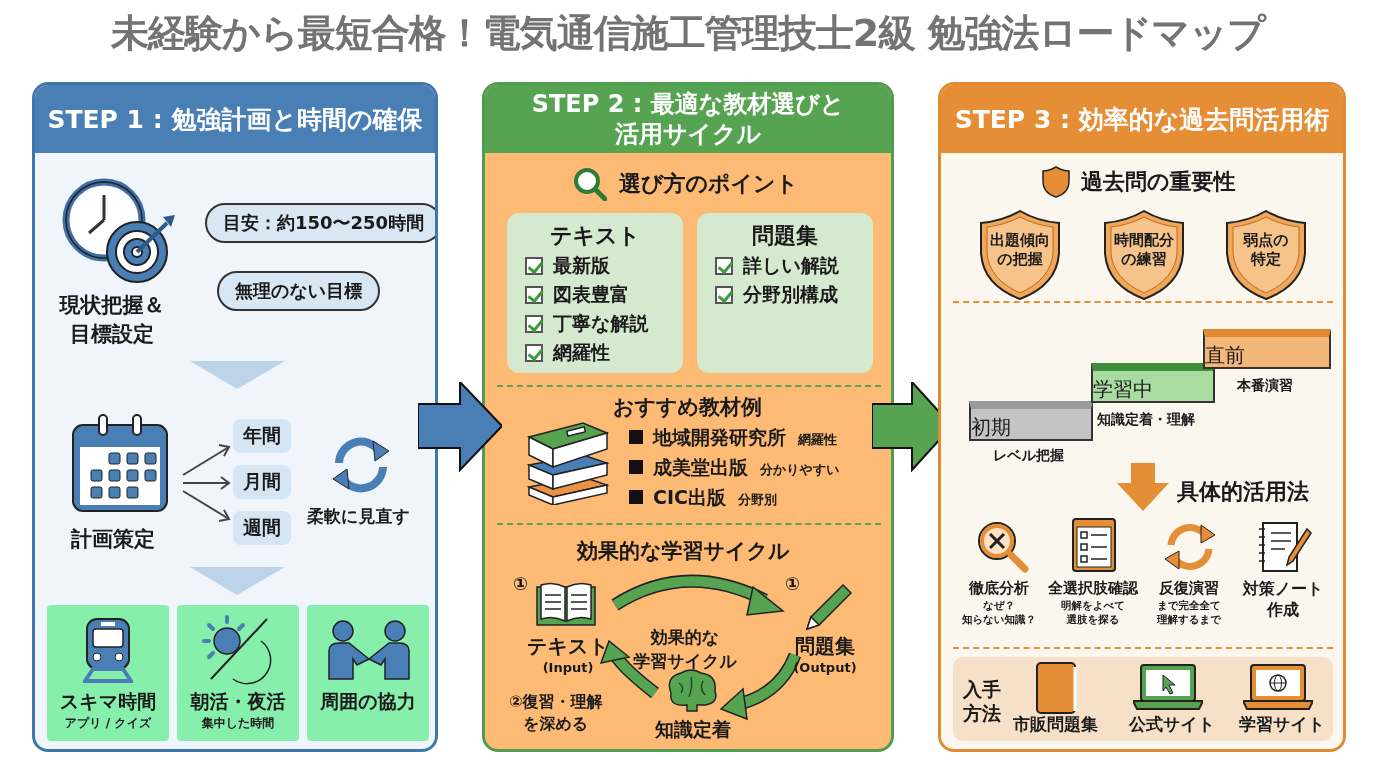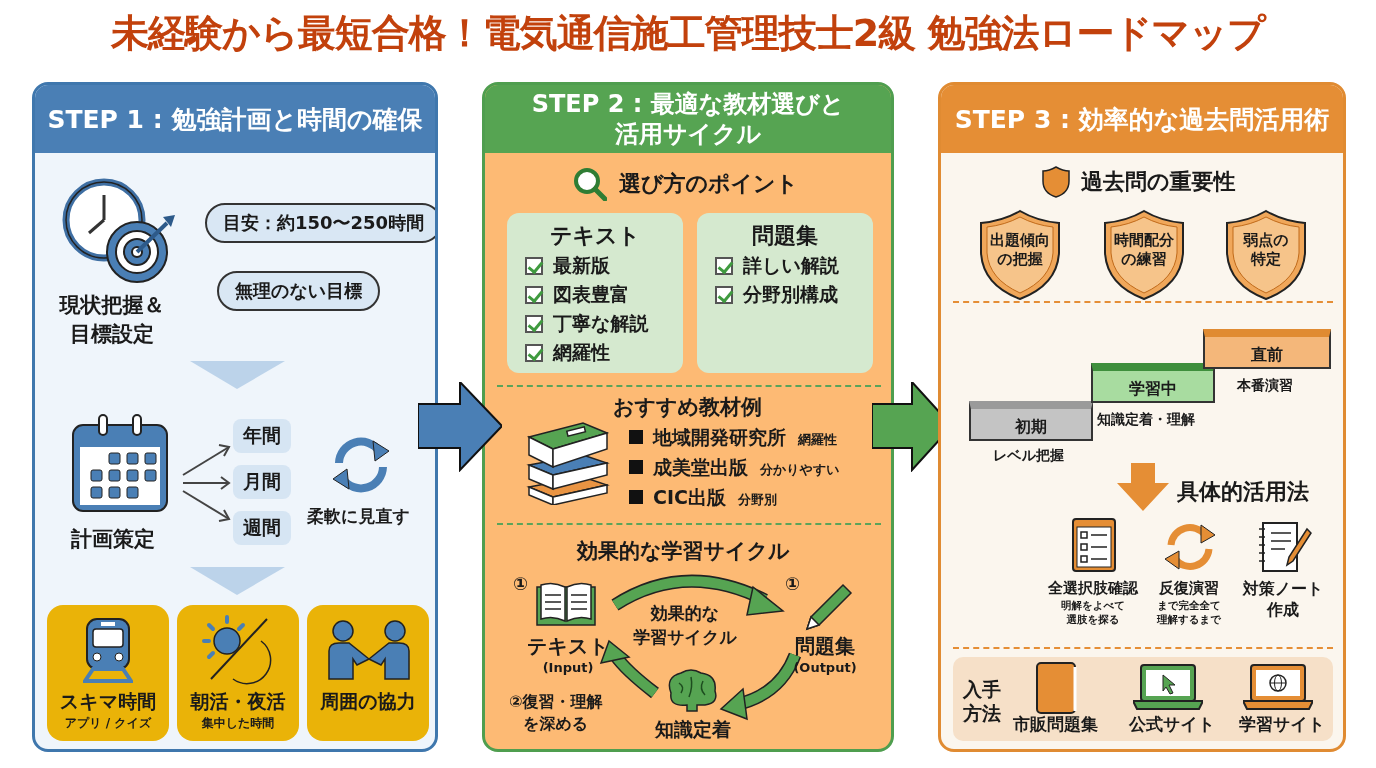--- a/index.html
+++ b/index.html
@@ -1,44 +1,44 @@
 <!DOCTYPE html>
 <html><head>
 <meta charset="utf-8">
 <style>
   * { box-sizing: border-box; margin: 0; padding: 0; }
   body { width: 1376px; height: 768px; background: #ffffff; font-family: "DejaVu Sans", sans-serif; color: #1a1a1a; position: relative; overflow: hidden; }
-  .title { position: absolute; left: 0; top: 8px; width: 1376px; text-align: center; font-size: 38px; font-weight: bold; letter-spacing: -1px; color: #c2410c; }
+  .title { position: absolute; left: 0; top: 8px; width: 1376px; text-align: center; font-size: 38px; font-weight: bold; letter-spacing: -1px; color: #737373; }
   .panel { position: absolute; top: 82px; border-radius: 16px; border: 3px solid; overflow: hidden; }
   .panel-head { color: #fff; font-weight: bold; text-align: center; display: flex; align-items: center; justify-content: center; }
   .p1 { left: 32px; width: 406px; height: 670px; border-color: #3f77ad; background: #eff5fb; }
   .p1 .panel-head { background: #4a7fb5; height: 68px; font-size: 25px; }
   .p2 { left: 482px; width: 412px; height: 670px; border-color: #4f9e4f; background: #fdba74; }
   .p2 .panel-head { background: #56a452; height: 68px; font-size: 24px; line-height: 30px; flex-direction: column; }
   .p3 { left: 938px; width: 408px; height: 670px; border-color: #e08b32; background: #fbf6ee; }
   .p3 .panel-head { background: #e58e35; height: 68px; font-size: 25px; }
   .abs { position: absolute; }
   .bold { font-weight: bold; }
   .bubble { position: absolute; background: #d9e7f4; border: 2px solid #333; border-radius: 22px; font-size: 18px; font-weight: bold; padding: 6px 16px; white-space: nowrap; }
   .chip { position: absolute; background: #d6e5f3; border-radius: 8px; font-size: 19px; font-weight: bold; padding: 4px 10px; }
-  .tile { position: absolute; background: #eab308; border-radius: 16px; width: 122px; height: 136px; text-align: center; padding-left: 23px; }
+  .tile { position: absolute; background: #86efac; border-radius: 4px; width: 122px; height: 136px; text-align: center; padding-left: 23px; }
   .tile .lbl { position: absolute; left: 0; width: 100%; top: 84px; font-size: 19px; font-weight: bold; }
   .tile .sub { position: absolute; left: 0; width: 100%; top: 110px; font-size: 12px; font-weight: bold; }
   .box2 { position: absolute; background: #d5e9cf; border-radius: 12px; }
   .box2 .h { text-align: center; font-size: 22px; font-weight: bold; margin-top: 8px; }
   .chk { display: flex; align-items: center; font-size: 19px; font-weight: bold; margin-left: 18px; height: 29px; }
   .chk .cb { width: 18px; height: 18px; border: 2px solid #555; margin-right: 10px; position: relative; background: #fff; }
   .chk .cb::after { content: ""; position: absolute; left: 4px; top: 0px; width: 6px; height: 11px; border-right: 3px solid #3f9a3f; border-bottom: 3px solid #3f9a3f; transform: rotate(40deg); }
   .dash { position: absolute; height: 0; border-top: 2px dashed; }
   .rec { display: flex; align-items: baseline; font-size: 19px; font-weight: bold; height: 30px; }
   .rec .sq { width: 14px; height: 14px; background: #111; margin-right: 10px; display: inline-block; }
   .rec .note { font-size: 13px; margin-left: 12px; }
   .shield { position: absolute; width: 86px; height: 92px; }
   .shield .t { position: absolute; left: 0; top: 22px; width: 100%; text-align: center; font-size: 15px; font-weight: bold; line-height: 19px; }
-  .step { position: absolute; border: 2px solid #333; text-align: center; font-weight: bold; font-size: 16px; }
+  .step { position: absolute; border: 2px solid #333; font-weight: normal; font-size: 20px; }
   .act { position: absolute; width: 96px; text-align: center; }
   .act .n { font-size: 15px; font-weight: bold; margin-top: 62px; white-space: nowrap; }
   .act .s { font-size: 10.5px; font-weight: bold; line-height: 14px; }
   .src { position: absolute; text-align: center; font-size: 17px; font-weight: bold; }
 </style>
 </head>
 <body>
 
 <div class="title">未経験から最短合格！電気通信施工管理技士2級 勉強法ロードマップ</div>
 
@@ -258,21 +258,21 @@
         <line x1="10" y1="28" x2="26" y2="28"></line>
         <line x1="36" y1="14" x2="52" y2="14"></line>
         <line x1="36" y1="21" x2="52" y2="21"></line>
         <line x1="36" y1="28" x2="52" y2="28"></line>
       </g>
   </svg>
   <div class="abs bold" style="left:38px;top:548px;font-size:20px;text-align:center;width:90px;">
     <div>テキスト</div>
     <div style="font-size:13px;">(Input)</div>
   </div>
-  <div class="abs bold" style="left:140px;top:516px;font-size:17px;text-align:center;width:120px;line-height:24px;">
+  <div class="abs bold" style="left:140px;top:540px;font-size:17px;text-align:center;width:120px;line-height:24px;">
     <div>効果的な</div>
     <div>学習サイクル</div>
   </div>
   <svg class="abs" style="left:314px;top:494px;" width="56" height="56">
     <polygon points="8,50 12,38 44,6 52,14 20,46" fill="#56a452" stroke="#222" stroke-width="1.5"></polygon>
     <polygon points="8,50 12,38 20,46" fill="#fff" stroke="#222" stroke-width="1.5"></polygon>
   </svg>
   <div class="abs bold" style="left:300px;top:548px;font-size:20px;text-align:center;width:80px;">
     <div>問題集</div>
     <div style="font-size:13px;">(Output)</div>
@@ -342,20 +342,32 @@
   <div class="step" style="left:150px;top:278px;width:124px;height:40px;background:#a8dca0;line-height:36px;border-top:8px solid #3e8f3c;">学習中</div>
   <div class="abs bold" style="left:156px;top:326px;font-size:14px;">知識定着・理解</div>
   <div class="step" style="left:262px;top:244px;width:128px;height:40px;background:#f4b77a;line-height:36px;border-top:8px solid #e08b32;">直前</div>
   <div class="abs bold" style="left:296px;top:292px;font-size:14px;">本番演習</div>
 
   <svg class="abs" style="left:176px;top:378px;" width="52" height="48">
     <polygon points="14,0 38,0 38,20 52,20 26,48 0,20 14,20" fill="#e58e35"></polygon>
   </svg>
   <div class="abs bold" style="left:236px;top:392px;font-size:22px;">具体的活用法</div>
 
+  <div class="act" style="left:10px;top:432px;">
+    <svg class="abs" style="left:22px;top:0;" width="56" height="58">
+      <circle cx="24" cy="24" r="18" fill="#fbe2c4" stroke="#222" stroke-width="2"></circle>
+        <circle cx="24" cy="24" r="15" fill="none" stroke="#e58e35" stroke-width="4"></circle>
+      <line x1="17" y1="17" x2="31" y2="31" stroke="#222" stroke-width="3"></line>
+        <line x1="31" y1="17" x2="17" y2="31" stroke="#222" stroke-width="3"></line>
+      <line x1="38" y1="38" x2="52" y2="52" stroke="#e58e35" stroke-width="7" stroke-linecap="round"></line>
+    </svg>
+    <div class="n">徹底分析</div>
+    <div class="s">なぜ？</div>
+    <div class="s">知らない知識？</div>
+  </div>
   <div class="act" style="left:104px;top:432px;">
     <svg class="abs" style="left:26px;top:0;" width="46" height="56">
       <rect x="2" y="2" width="42" height="52" rx="3" fill="#e58e35" stroke="#222" stroke-width="2"></rect>
       <rect x="6" y="10" width="34" height="40" fill="#fff" stroke="#222" stroke-width="1"></rect>
       <g stroke="#222" stroke-width="1.5" fill="none">
           <rect x="10" y="15" width="6" height="6"></rect>
           <rect x="10" y="27" width="6" height="6"></rect>
           <rect x="10" y="39" width="6" height="6"></rect>
       <line x1="20" y1="18" x2="36" y2="18"></line>
           <line x1="20" y1="30" x2="36" y2="30"></line>

